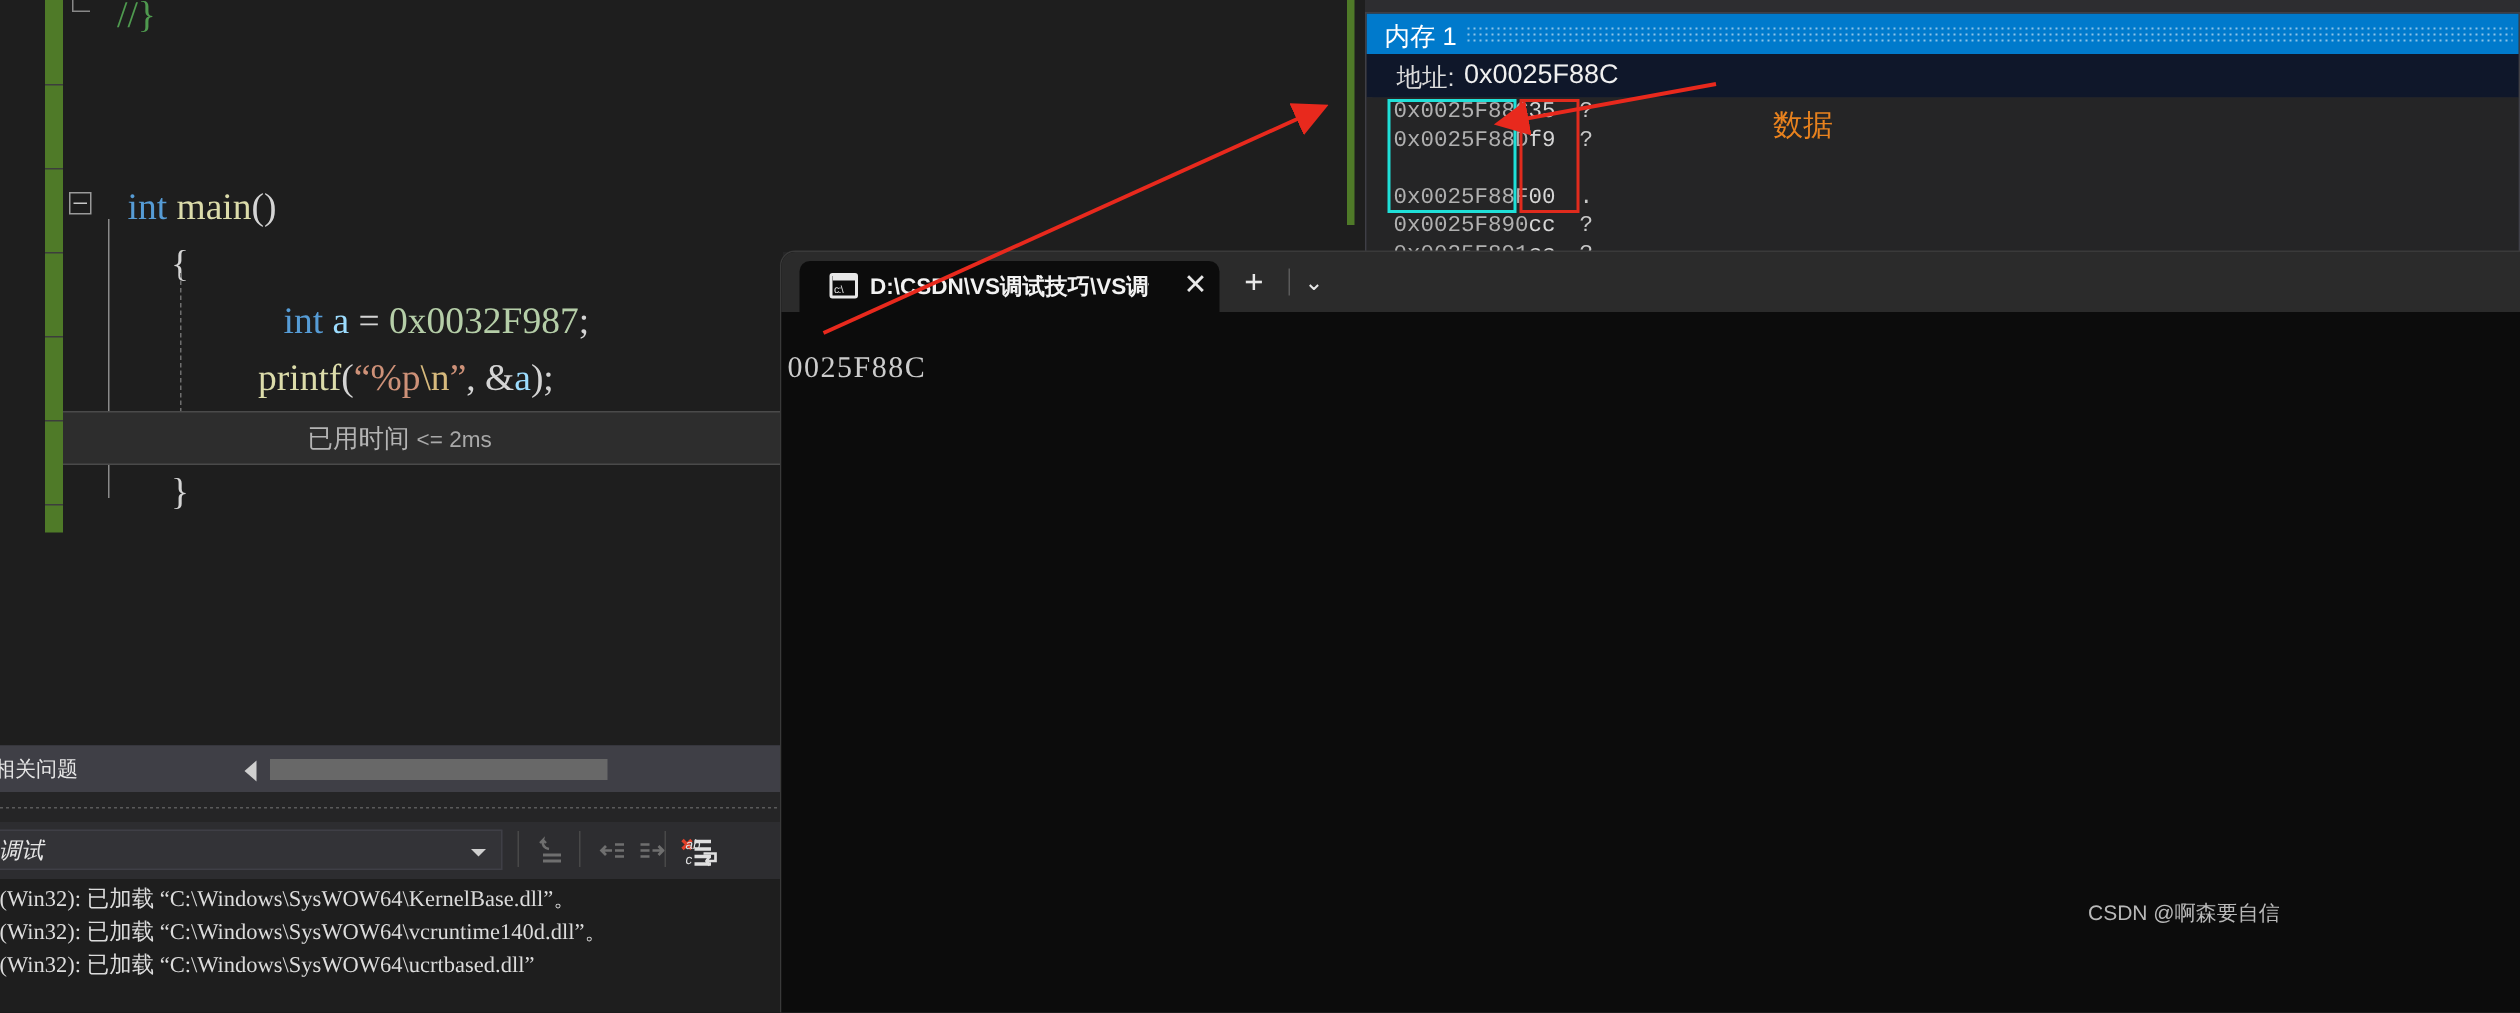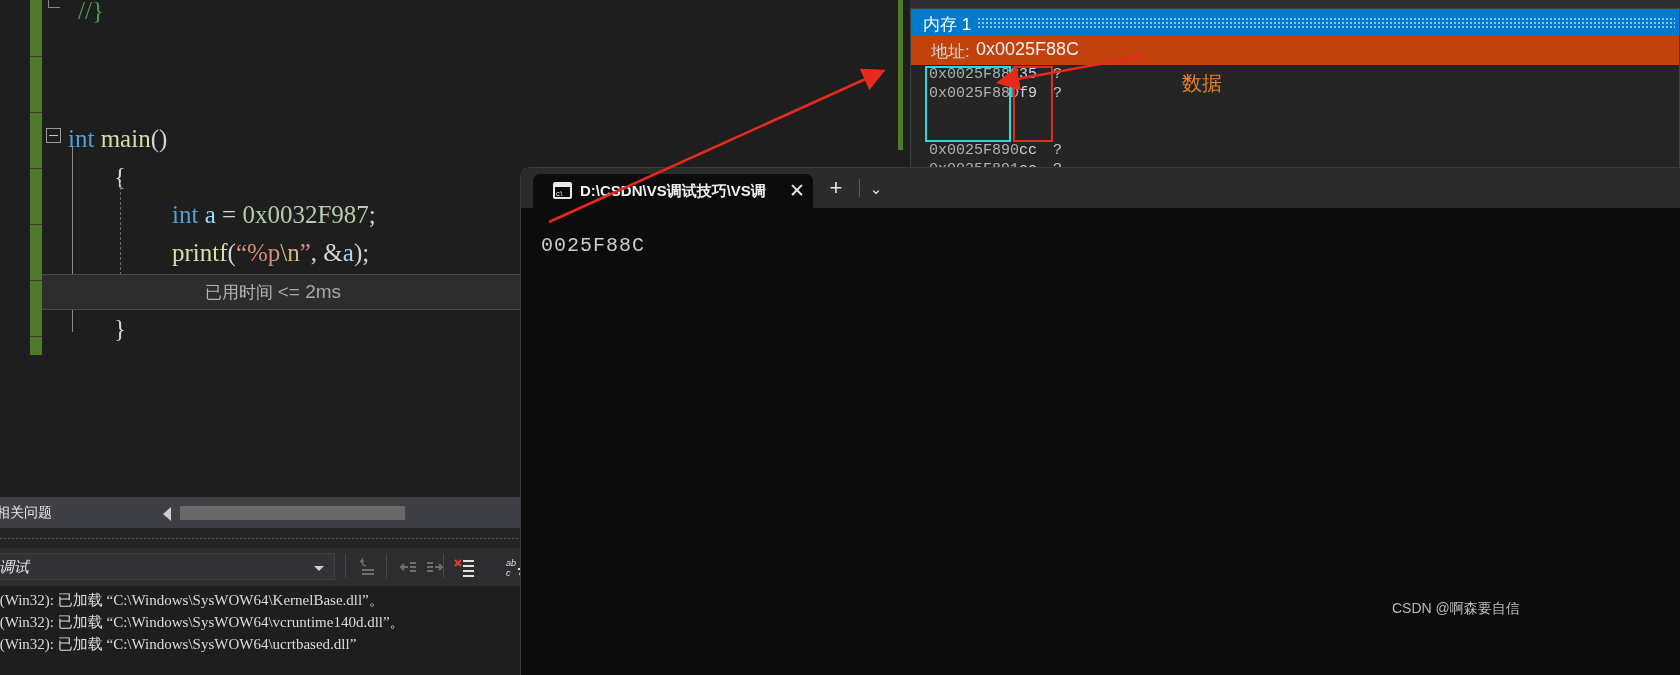--- a/index.html
+++ b/index.html
@@ -18,21 +18,21 @@
   }
   .vs-gutter-bg { position: absolute; left: 0; top: 0; width: 30px; height: 497px; background: #1e1e1e; }
   .vs-changebar { position: absolute; left: 30px; top: 0; width: 12px; height: 355px; background: #4f7a28; }
   .vs-changebar .seg { position: absolute; left: 0; width: 12px; height: 1px; background: #3d3d3d; }
   .code-area {
     position: absolute; left: 42px; top: 0; width: 480px; height: 497px;
     font-family: "Liberation Serif", serif; font-size: 25px; line-height: 38px;
     color: #d4d4d4; white-space: pre;
   }
   .code-line { position: absolute; left: 0; white-space: pre; }
-  .tok-key { color: #569cd6; }
+  .tok-key { color: #569cd6; margin-left: 17px; }
   .tok-fn { color: #dcdcaa; }
   .tok-num { color: #b5cea8; }
   .tok-str { color: #ce9178; }
   .tok-esc { color: #d7ba7d; }
   .tok-var { color: #9cdcfe; }
   .tok-ret { color: #c586c0; }
   .tok-plain { color: #d4d4d4; }
   .tok-comment { color: #4f9a4f; }
   .tok-punct { color: #d4d4d4; }
 
@@ -51,21 +51,21 @@
 
   
   .elapsed-pill {
     position: absolute; left: 42px; top: 274px; width: 480px; height: 36px;
     background: #2d2d2d; border-top: 1px solid #4a4a4a; border-bottom: 1px solid #4a4a4a;
   }
   .elapsed-text {
     position: absolute; left: 205px; top: 281px;
     color: #b4b4b4; font-family: "Liberation Sans", sans-serif; font-size: 17px;
   }
-  .elapsed-text .ms { font-size: 19px; color: #a9a9a9; }
+  .elapsed-text .ms { font-size: 15px; color: #a9a9a9; }
 
   
   .errlist-bar {
     position: absolute; left: 0; top: 497px; width: 522px; height: 31px;
     background: #3f3f46; border-top: 1px solid #3f3f46;
     color: #e6e6e6; font-size: 14px;
   }
   .errlist-label { position: absolute; left: -32px; top: 6px; white-space: nowrap; }
   .errlist-arrow {
     position: absolute; left: 163px; top: 9px; width: 0; height: 0;
@@ -112,21 +112,21 @@
   .mem-caption {
     position: absolute; left: 0; top: 0; width: 770px; height: 27px;
     background: #007acc; color: #ffffff; font-size: 17px;
   }
   .mem-caption .title { position: absolute; left: 12px; top: 4px; }
   .mem-caption .grip {
     position: absolute; left: 66px; top: 8px; right: 6px; height: 11px;
     background-image: radial-gradient(circle, rgba(255,255,255,.55) 0.8px, transparent 1px);
     background-size: 4px 4px;
   }
-  .mem-addrbar { position: absolute; left: 0; top: 27px; width: 770px; height: 29px; background: #c2410c; }
+  .mem-addrbar { position: absolute; left: 0; top: 27px; width: 770px; height: 29px; background: #0f172a; }
   .mem-addrbar .lbl { position: absolute; left: 20px; top: 4px; color: #dcdcdc; font-size: 17px; }
   .mem-addrbar .val { position: absolute; left: 65px; top: 3px; color: #f0f0f0; font-size: 18px;
     font-family: "Liberation Sans", sans-serif; }
   .mem-grid {
     position: absolute; left: 0; top: 56px; width: 770px; height: 116px;
     background: #252526; font-family: "Liberation Mono", monospace; font-size: 15px;
   }
   .mem-row { position: absolute; left: 0; width: 770px; height: 19px; color: #b0b0b0; }
   .mem-row .addr { position: absolute; left: 18px; top: 0; letter-spacing: 0px; }
   .mem-row .hex { position: absolute; left: 108px; top: 0; color: #d6d6d6; }
@@ -181,22 +181,22 @@
   }
   .tab-close { position: absolute; left: 253px; top: 6px; width: 22px; height: 22px; color: #e8e8e8; font-size: 19px; line-height: 22px; text-align: center; }
   .tab-new { position: absolute; left: 303px; top: 9px; width: 24px; height: 24px; color: #e8e8e8; font-size: 22px; line-height: 22px; text-align: center; }
   .tab-vsep { position: absolute; left: 338px; top: 11px; width: 1px; height: 18px; background: #5a5a5a; }
   .tab-chev { position: absolute; left: 343px; top: 9px; width: 24px; height: 24px; color: #e8e8e8; font-size: 15px; line-height: 24px; text-align: center; }
 
   .console-body {
     position: absolute; left: 0; top: 40px; width: 1159px; height: 467px; background: #0c0c0c;
   }
   .console-line {
-    position: absolute; left: 20px; color: #cccccc;
-    font-family: Liberation Mono, monospace; font-size: 20px; letter-spacing: 1px;
+    position: absolute; left: 4px; color: #cccccc;
+    font-family: Liberation Serif, serif; font-size: 20px; letter-spacing: 1px;
   }
   .anno-console {
     position: absolute; left: 0px; top: 113px; color: #e8821e;
     font-size: 19px; font-family: "Liberation Sans", sans-serif; white-space: nowrap;
   }
 
   
   .arrows { position: absolute; left: 0; top: 0; width: 1680px; height: 675px; pointer-events: none; }
   .right-upper-dark { position: absolute; left: 522px; top: 0; width: 1158px; height: 168px; background: #1e1e1e; }
 </style>
@@ -265,21 +265,21 @@
         <path d="M18 11 h-7 M15 8 l3 3 -3 3 M3 7 h6 M3 11 h6 M3 15 h6" stroke="#6f6f6f" stroke-width="1.8" fill="none"></path>
       </svg>
     </div>
     <div class="tb-sep" style="left:443px"></div>
     <div class="tb-icon" style="left:453px; width:24px; height:24px;">
       <svg width="24" height="24" viewBox="0 0 24 24">
         <path d="M10 5 h11 M10 10 h11 M10 15 h11 M10 20 h11" stroke="#e0e0e0" stroke-width="2.2" fill="none"></path>
         <path d="M2 4 l6 6 M8 4 l-6 6" stroke="#e0402a" stroke-width="2.2" fill="none"></path>
       </svg>
     </div>
-    <div class="tb-icon" style="left:506px; width:24px; height:24px;">
+    <div class="tb-icon" style="left:457px; width:24px; height:24px;">
       <svg width="24" height="24" viewBox="0 0 24 24">
         <text x="0" y="10" font-family="Liberation Sans" font-size="9" fill="#e0e0e0">ab</text>
         <text x="0" y="20" font-family="Liberation Sans" font-size="9" fill="#e0e0e0">c</text>
         <path d="M12 13 h8 v5 h-6 M16 15 l-2 3 2 3" stroke="#e0e0e0" stroke-width="1.8" fill="none"></path>
       </svg>
     </div>
   </div>
 
   <div class="output-log" id="output-log"><div class="ln" style="top: 3px;">’ (Win32): 已加载 “C:\Windows\SysWOW64\KernelBase.dll”。</div><div class="ln" style="top: 25px;">’ (Win32): 已加载 “C:\Windows\SysWOW64\vcruntime140d.dll”。</div><div class="ln" style="top: 47px;">’ (Win32): 已加载 “C:\Windows\SysWOW64\ucrtbased.dll”</div></div>
 
@@ -300,20 +300,25 @@
     <div class="mem-grid" id="mem-grid">
         <div class="mem-row" style="top: 1px;">
           <span class="addr">0x0025F88C</span>
           <span class="hex">35</span>
           <span class="ascii">?</span>
         </div>
         <div class="mem-row" style="top: 20px;">
           <span class="addr">0x0025F88D</span>
           <span class="hex">f9</span>
           <span class="ascii">?</span>
+        </div>
+        <div class="mem-row" style="top: 58px;">
+          <span class="addr">0x0025F88F</span>
+          <span class="hex">00</span>
+          <span class="ascii">.</span>
         </div>
         <div class="mem-row" style="top: 77px;">
           <span class="addr">0x0025F890</span>
           <span class="hex">cc</span>
           <span class="ascii">?</span>
         </div>
         <div class="mem-row" style="top: 96px;">
           <span class="addr">0x0025F891</span>
           <span class="hex">cc</span>
           <span class="ascii">?</span>

